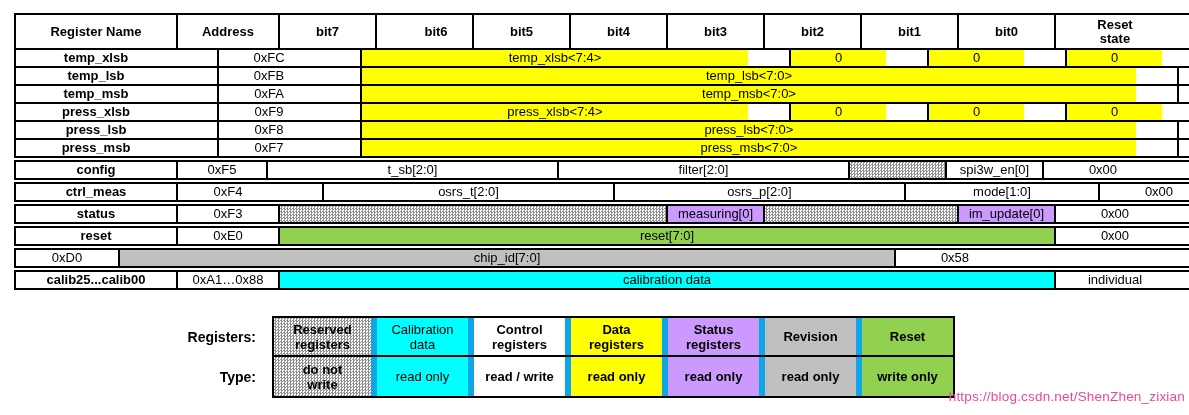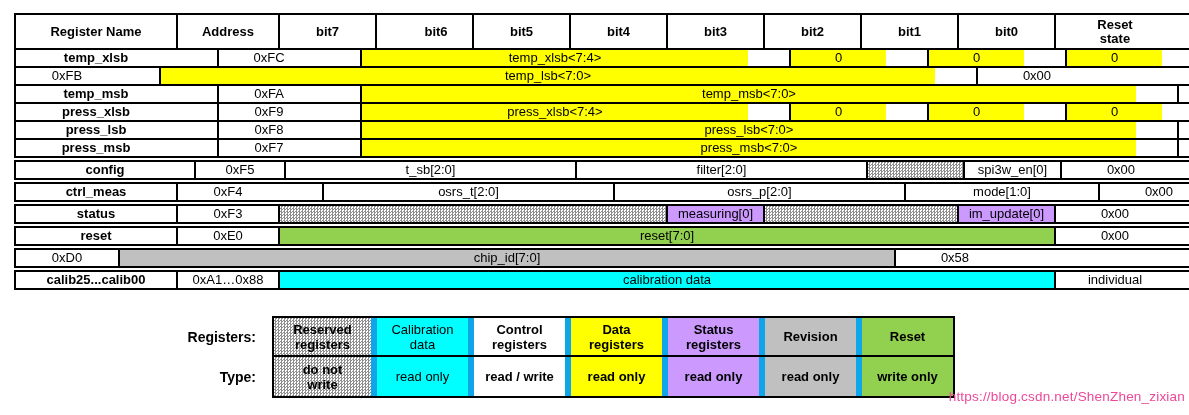--- a/index.html
+++ b/index.html
@@ -81,20 +81,21 @@
           <div class="tcell bold" style="width: 160px;">temp_xlsb</div>
           <div class="tcell " style="width: 102px;">0xFC</div>
           <div class="tcell c-white" style="width: 388px; background: rgb(255, 255, 0);">temp_xlsb&lt;7:4&gt;</div>
           <div class="tcell c-white" style="width: 97px; background: rgb(255, 255, 0);">0</div>
           <div class="tcell c-white" style="width: 97px; background: rgb(255, 255, 0);">0</div>
           <div class="tcell c-white" style="width: 97px; background: rgb(255, 255, 0);">0</div>
           <div class="tcell c-white" style="width: 97px; background: rgb(255, 255, 0);">0</div>
           <div class="tcell " style="width: 120px;">0x00</div>
         </div>
         <div class="trow stack">
+          <div class="tcell bold" style="width: 160px;">temp_lsb</div>
           <div class="tcell " style="width: 102px;">0xFB</div>
           <div class="tcell c-white" style="width: 776px; background: rgb(255, 255, 0);">temp_lsb&lt;7:0&gt;</div>
           <div class="tcell " style="width: 120px;">0x00</div>
         </div>
         <div class="trow stack">
           <div class="tcell bold" style="width: 160px;">temp_msb</div>
           <div class="tcell " style="width: 102px;">0xFA</div>
           <div class="tcell c-white" style="width: 776px; background: rgb(255, 255, 0);">temp_msb&lt;7:0&gt;</div>
           <div class="tcell " style="width: 120px;">0x80</div>
         </div>
@@ -114,21 +115,21 @@
           <div class="tcell c-white" style="width: 776px; background: rgb(255, 255, 0);">press_lsb&lt;7:0&gt;</div>
           <div class="tcell " style="width: 120px;">0x00</div>
         </div>
         <div class="trow stack">
           <div class="tcell bold" style="width: 160px;">press_msb</div>
           <div class="tcell " style="width: 102px;">0xF7</div>
           <div class="tcell c-white" style="width: 776px; background: rgb(255, 255, 0);">press_msb&lt;7:0&gt;</div>
           <div class="tcell " style="width: 120px;">0x80</div>
         </div>
         <div class="trow gap">
-          <div class="tcell bold" style="width: 178px;">config</div>
+          <div class="tcell bold" style="width: 160px;">config</div>
           <div class="tcell " style="width: 90px;">0xF5</div>
           <div class="tcell c-white" style="width: 291px;">t_sb[2:0]</div>
           <div class="tcell c-white" style="width: 291px;">filter[2:0]</div>
           <div class="tcell c-hatch" style="width: 97px;"></div>
           <div class="tcell c-white" style="width: 97px;">spi3w_en[0]</div>
           <div class="tcell " style="width: 120px;">0x00</div>
         </div>
         <div class="trow gap">
           <div class="tcell bold" style="width: 160px;">ctrl_meas</div>
           <div class="tcell " style="width: 102px;">0xF4</div>

